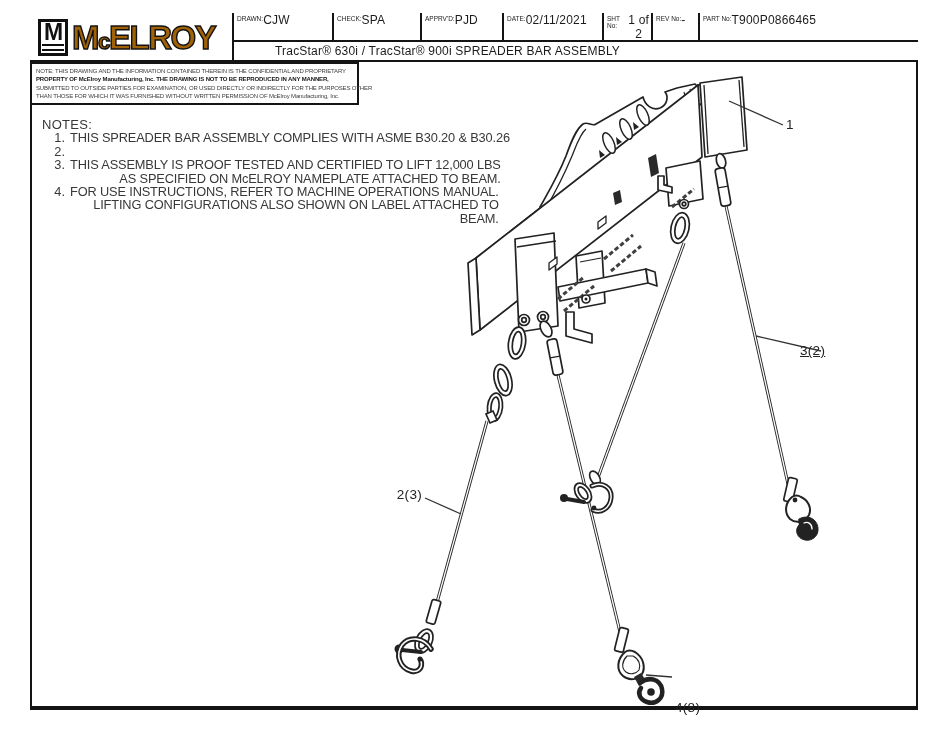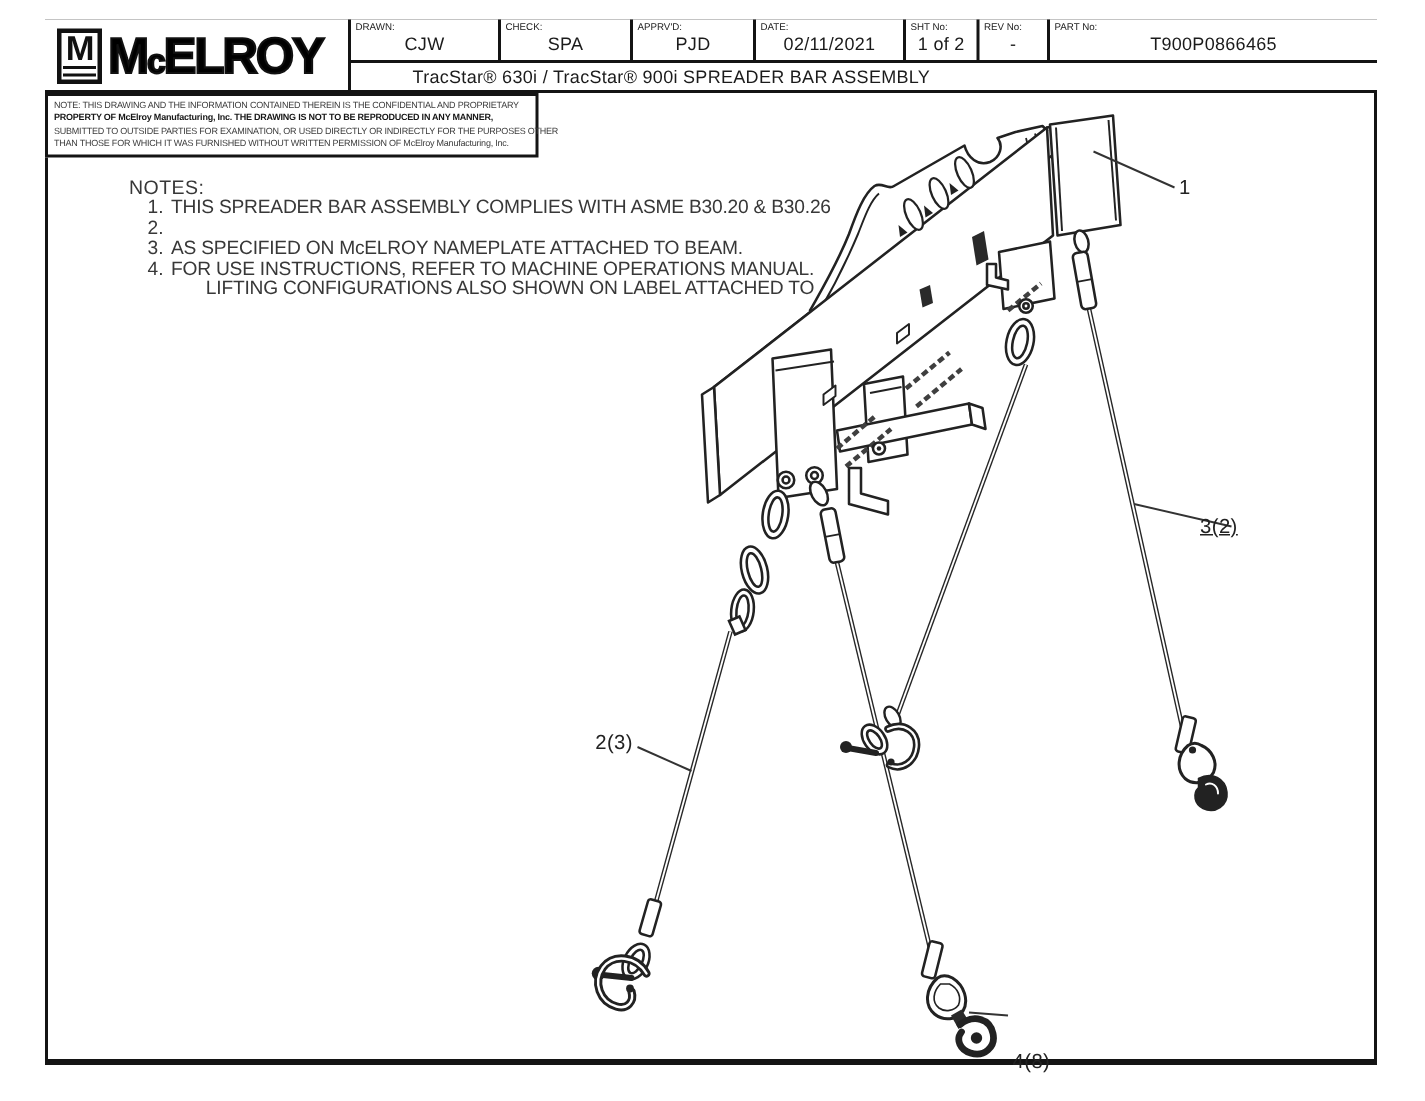--- a/index.html
+++ b/index.html
@@ -26,46 +26,46 @@
   }
   .logo-box .m{
     position:absolute;left:0;right:0;top:-3px;text-align:center;
     font-size:23px;font-weight:bold;color:#111;letter-spacing:-1px;
   }
   .logo-box .bar{position:absolute;left:1px;right:1px;height:2.5px;background:#111;}
   .logo-box .bar.b1{bottom:7px;}
   .logo-box .bar.b2{bottom:2px;}
   .logo-word{
     position:absolute;left:42px;top:5px;font-size:33px;font-weight:bold;
-    color:#000000;letter-spacing:-1.5px;white-space:nowrap;
+    color:#a16207;letter-spacing:-1.5px;white-space:nowrap;
     -webkit-text-stroke:1.4px #111;transform:scaleY(1.02);transform-origin:left top;
   }
   .logo-word .logo-c{font-size:0.68em;}
   .tblock{flex:1;display:flex;flex-direction:column;border-left:2px solid #141414;box-sizing:border-box;}
   .trow1{display:flex;height:29px;flex:none;border-bottom:2px solid #141414;box-sizing:border-box;}
-  .tcell{box-sizing:border-box;border-right:2px solid #141414;display:flex;flex-direction:column;overflow:hidden;}
+  .tcell{box-sizing:border-box;border-right:2px solid #141414;display:flex;flex-direction:row;overflow:hidden;}
   .tcell:last-child{border-right:none;}
   .tc-0{width:100px;} .tc-1{width:88px;} .tc-2{width:82px;} .tc-3{width:100px;}
   .tc-4{width:49px;} .tc-5{width:47px;} .tc-6{flex:1;}
   .flabel{font-size:6.5px;color:#222;padding:1.5px 0 0 3px;line-height:7px;}
   .fvalue{font-size:12px;color:#1b1b1b;text-align:center;line-height:14px;letter-spacing:0.2px;}
   .trow2{flex:1;display:flex;align-items:center;padding-left:8px;font-size:12px;color:#1b1b1b;letter-spacing:0.2px;margin-left:33px;}
   
   .propnote{
     position:absolute;left:30px;top:62px;width:329px;height:43px;
     border:2px solid #141414;box-sizing:border-box;background:#fff;
     padding:2.5px 4px 0 4px;
   }
   .propnote div{
     font-size:6px;line-height:8.6px;white-space:nowrap;color:#3c3c3c;
     letter-spacing:-0.15px;
   }
   .propnote .pn-bold{font-weight:bold;color:#161616;}
   
-  .notes{position:absolute;left:42px;top:118px;width:480px;color:#383838;margin-left:44px;}
+  .notes{position:absolute;left:42px;top:118px;width:480px;color:#383838;}
   .notes-title{font-size:13px;letter-spacing:0.3px;line-height:13.4px;}
   .note-item{display:flex;}
   .note-num{width:16px;flex:none;text-align:right;margin-left:7px;font-size:12.8px;line-height:13.4px;}
   .note-body{margin-left:5px;}
   .note-line{font-size:12.8px;line-height:13.4px;letter-spacing:-0.15px;white-space:nowrap;text-align:right;}
   
   .drawing{position:absolute;left:0;top:0;width:950px;height:734px;}
   .callout{position:absolute;font-size:13.5px;color:#222;letter-spacing:0.3px;}
   #c1{left:786px;top:117px;}
   #c2{left:392px;top:487px;width:30px;text-align:right;}
@@ -137,28 +137,30 @@
     <div class="note-body">
         <div class="note-line">THIS SPREADER BAR ASSEMBLY COMPLIES WITH ASME B30.20 &amp; B30.26</div>
       </div>
   </div>
   <div class="note-item">
     <div class="note-num">2.</div>
   </div>
   <div class="note-item">
     <div class="note-num">3.</div>
     <div class="note-body">
+      <div class="note-line">THIS ASSEMBLY IS PROOF TESTED AND CERTIFIED TO LIFT 12,000 LBS</div>
       <div class="note-line">AS SPECIFIED ON McELROY NAMEPLATE ATTACHED TO BEAM.</div>
     </div>
   </div>
   <div class="note-item">
     <div class="note-num">4.</div>
     <div class="note-body">
       <div class="note-line">FOR USE INSTRUCTIONS, REFER TO MACHINE OPERATIONS MANUAL.</div>
       <div class="note-line">LIFTING CONFIGURATIONS ALSO SHOWN ON LABEL ATTACHED TO</div>
+      <div class="note-line">BEAM.</div>
     </div>
   </div>
 </div>
 
 <svg class="drawing" viewBox="0 0 950 734">
 
   <g fill="none">
     <g>
       <line class="cbl" x1="487" y1="421" x2="436" y2="606"></line>
         <line class="cblw" x1="487" y1="421" x2="436" y2="606"></line>

